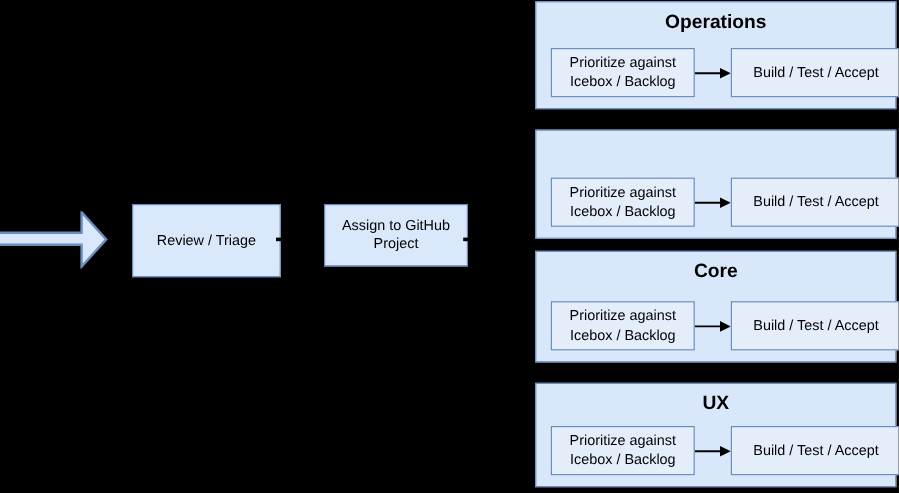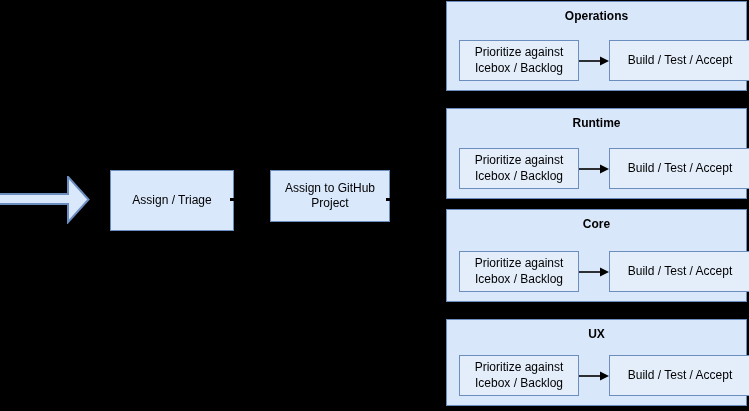--- a/index.html
+++ b/index.html
@@ -38,21 +38,21 @@
   .lane{
     position:absolute;left:446px;width:301px;
     background:var(--lane-fill);border:1.5px solid var(--shape-stroke);
   }
   .lane-0{top:1px;height:90px;}
   .lane-1{top:108px;height:91px;}
   .lane-2{top:209px;height:93px;}
   .lane-3{top:319px;height:87px;}
   .lane-title{
     padding-top:7px;text-align:center;
-    font-size:12px;font-weight:bold;line-height:1.2;
+    font-size:16px;font-weight:bold;line-height:1.2;
   }
   .lane-row{
     position:absolute;left:12px;bottom:9px;
     display:flex;align-items:center;
   }
   .step{
     display:flex;align-items:center;justify-content:center;
     text-align:center;font-size:12px;line-height:1.3;
     background:var(--step-fill);border:1px solid var(--shape-stroke);
     height:41px;padding:0 2px;
@@ -66,21 +66,21 @@
 </head>
 <body>
 
 <div class="stage">
 
   <svg class="entry-arrow" viewBox="0 0 90 48">
     <polygon points="-3,18 68,18 68,0.8 88.5,23.5 68,46.2 68,28 -3,28"></polygon>
   </svg>
 
   <div class="node node-review">
-    <span>Assign / Triage</span>
+    <span>Review / Triage</span>
   </div>
 
   <div class="node node-assign">
     <span>Assign to GitHub Project</span>
   </div>
 
   <div class="tick tick-review"></div>
   <div class="tick tick-assign"></div>
 
   <section class="lane lane-0">
@@ -93,21 +93,20 @@
         <line x1="0" y1="6" x2="21" y2="6"></line>
         <polygon points="21,1.6 30,6 21,10.4"></polygon>
       </svg>
       <div class="step step-b">
         <span>Build / Test / Accept</span>
       </div>
     </div>
   </section>
 
   <section class="lane lane-1">
-    <h3 class="lane-title">Runtime</h3>
     <div class="lane-row">
       <div class="step step-a">
         <span>Prioritize against Icebox / Backlog</span>
       </div>
       <svg class="step-arrow" viewBox="0 0 30 12">
         <line x1="0" y1="6" x2="21" y2="6"></line>
         <polygon points="21,1.6 30,6 21,10.4"></polygon>
       </svg>
       <div class="step step-b">
         <span>Build / Test / Accept</span>

